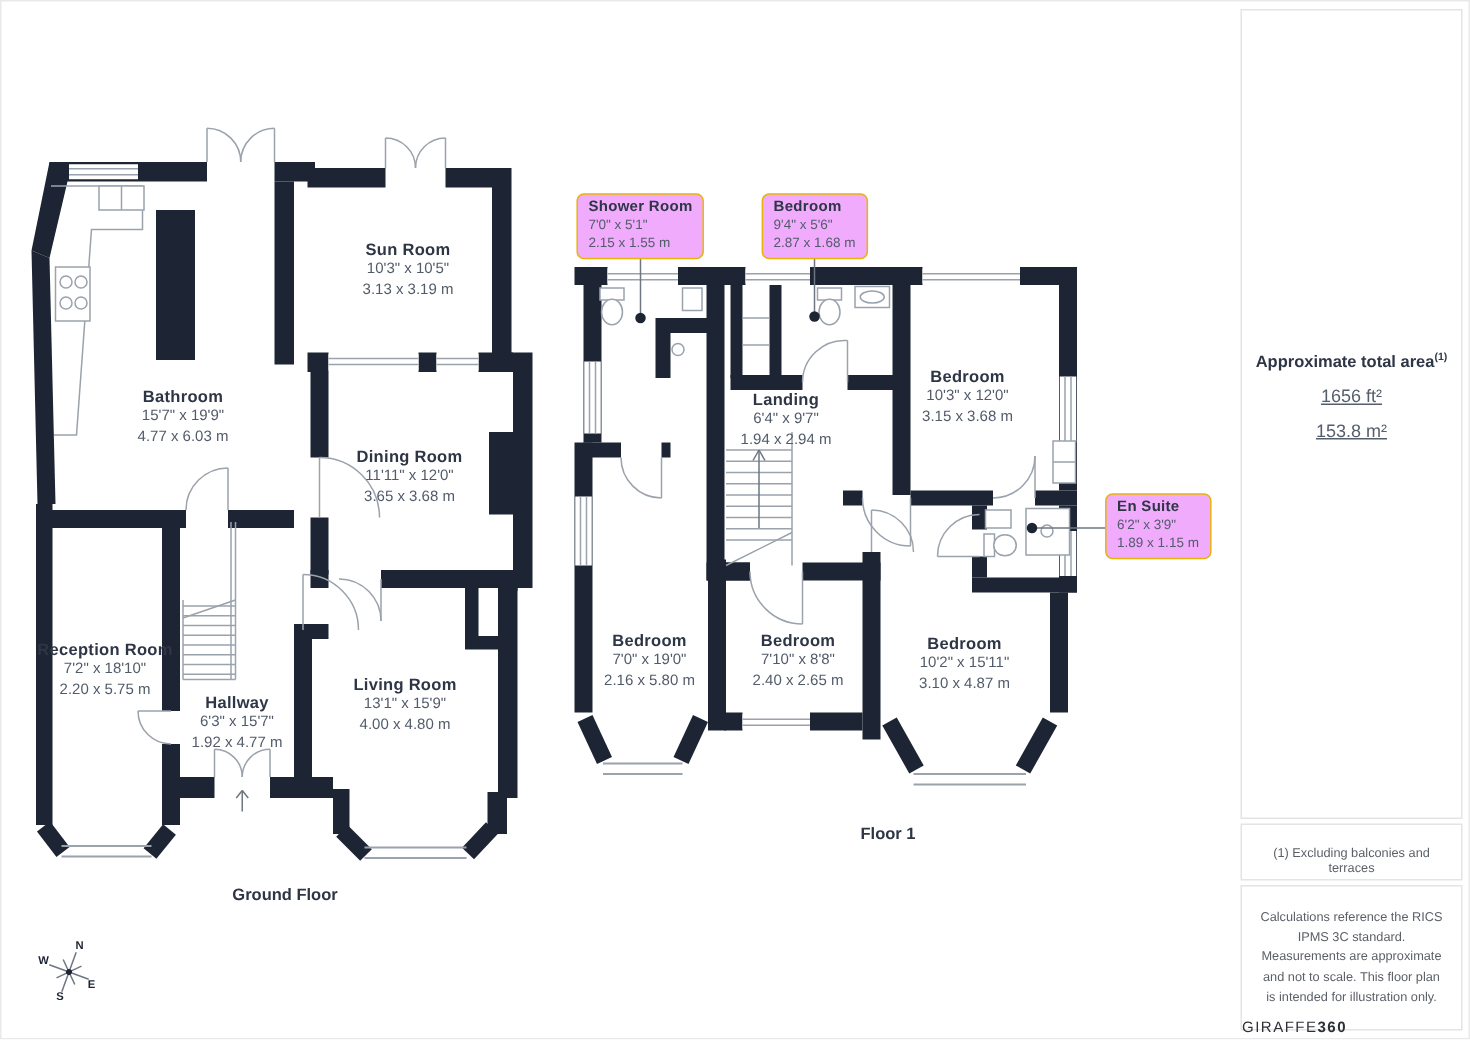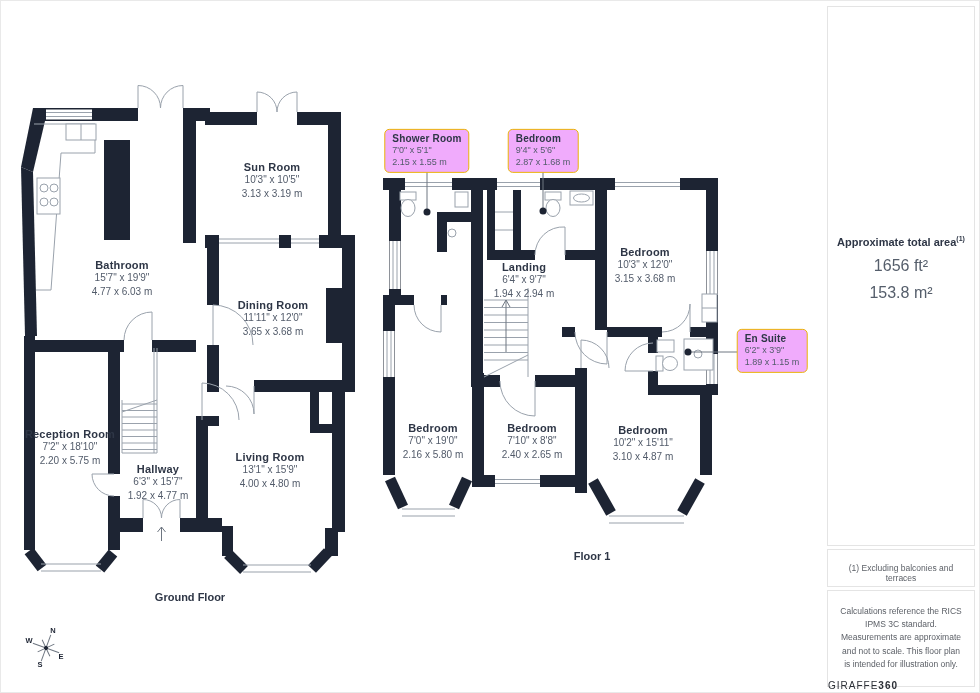--- a/index.html
+++ b/index.html
@@ -20,21 +20,21 @@
   .room-name { font-weight:bold; font-size:11px; color:#2E3646; letter-spacing:.2px; }
   .room-dims { font-size:10px; color:#525B6A; line-height:1.42; }
   .floor-label { position:absolute; transform:translate(-50%,-50%); font-weight:bold; font-size:11px; color:#2E3646; white-space:nowrap; z-index:3; }
   .callout { position:absolute; transform:translate(-50%,-50%); background:#f0abfc; border:1px solid #eab308; border-radius:5px; padding:3px 7px 4px; text-align:left; white-space:nowrap; z-index:4; }
   .callout .room-name { font-size:10px; }
   .callout .room-dims { font-size:9px; line-height:1.35; }
   .side-box { position:absolute; background:#fff; border:1px solid #E4E4E4; box-sizing:border-box; }
   .area-block { position:absolute; left:0; right:0; top:228px; text-align:center; }
   .area-title { font-weight:bold; font-size:11px; color:#2E3646; }
   .area-title sup { font-size:7px; }
-  .area-val { font-size:16px; color:#555E6B; margin-top:9px; }
+  .area-val { font-size:12px; color:#555E6B; margin-top:9px;text-decoration:underline; }
   .note-text { font-size:8.5px; color:#5B5F66; text-align:center; padding:13px 8px; }
   .disc-text { font-size:8.5px; color:#5B5F66; text-align:center; padding:14px 12px 0; line-height:1.55; }
   .brand-line { text-align:left; margin-top:9px; font-size:10px; color:#2b2f36; letter-spacing:1px; }
   .brand-line b { letter-spacing:1px; }
   .compass-letter { position:absolute; transform:translate(-50%,-50%); font-size:7.5px; font-weight:bold; color:#1D2433; z-index:3; }
 </style>
 </head>
 <body>
 
 <div class="stage">

